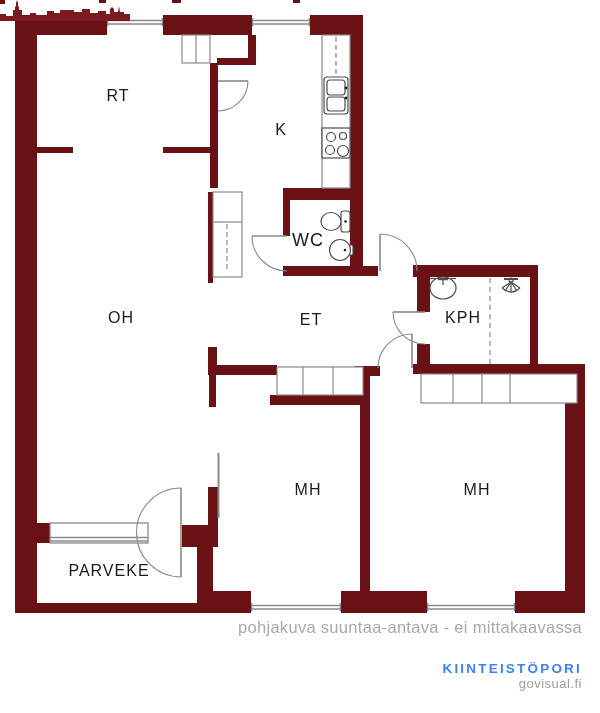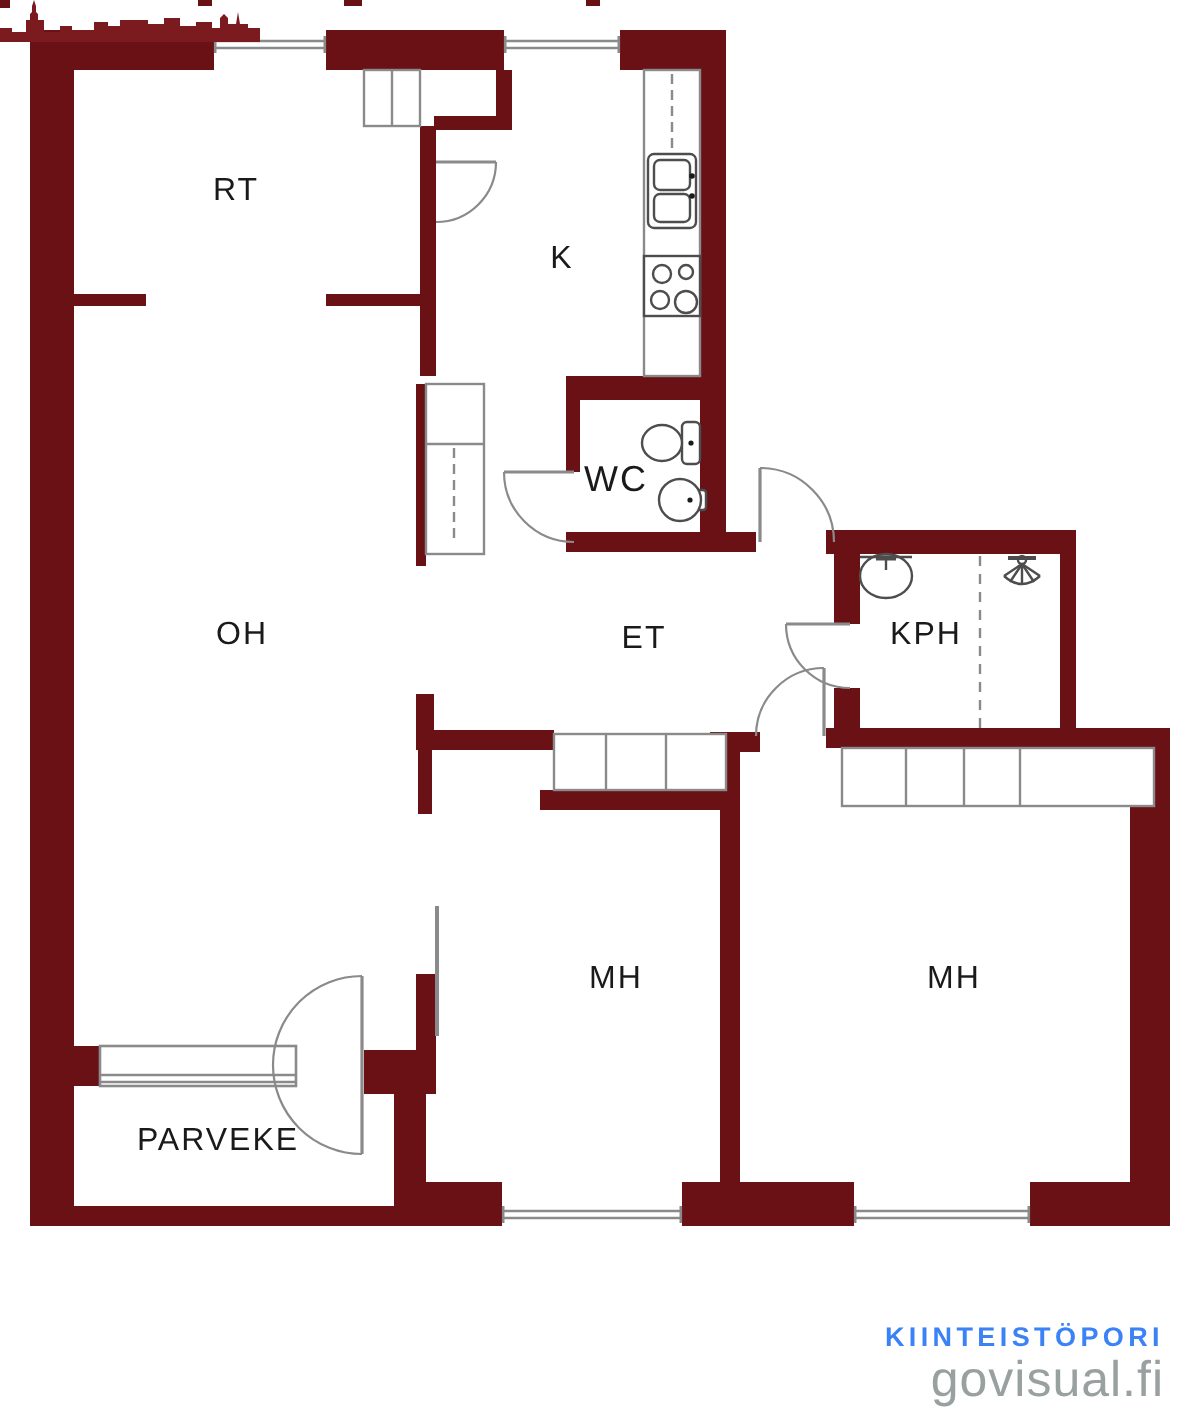--- a/index.html
+++ b/index.html
@@ -15,21 +15,21 @@
   .caption{
     position:absolute;right:18px;top:618px;width:560px;text-align:right;
     font-size:16.5px;color:#a9a9a9;letter-spacing:0.3px;
   }
   .brand{
     position:absolute;right:18px;top:661px;width:400px;text-align:right;
     font-size:13.5px;font-weight:bold;letter-spacing:2.2px;color:#3b82f6;
   }
   .site{
     position:absolute;right:18px;top:676px;width:400px;text-align:right;
-    font-size:25px;color:#99a0a0;letter-spacing:0.5px;
+    font-size:13px;color:#99a0a0;letter-spacing:0.5px;
   }
   .skyline{position:absolute;left:452px;top:638px;width:130px;height:21px;}
 </style>
 </head>
 <body>
 
 <div class="plan">
 
   <svg width="600" height="713" viewBox="0 0 600 713">
 
@@ -206,26 +206,27 @@
         <line x1="511" y1="282" x2="520" y2="288"></line>
         <path d="M502,288 Q511,296 520,288"></path>
       </g>
     </g>
   </svg>
 
   <span class="room-label" style="left:118px;top:96px">RT</span>
   <span class="room-label" style="left:281px;top:130px">K</span>
   <span class="room-label" style="left:308px;top:240px;font-size:18px">WC</span>
   <span class="room-label" style="left:121px;top:318px">OH</span>
-  <span class="room-label" style="left:322px;top:320px">ET</span>
+  <span class="room-label" style="left:311px;top:320px">ET</span>
   <span class="room-label" style="left:463px;top:318px">KPH</span>
   <span class="room-label" style="left:308px;top:490px">MH</span>
   <span class="room-label" style="left:477px;top:490px">MH</span>
   <span class="room-label" style="left:109px;top:571px">PARVEKE</span>
 
+  <div class="caption">pohjakuva suuntaa-antava - ei mittakaavassa</div>
 
   <svg class="skyline" viewBox="0 0 130 21">
     <path fill="#7b1b20" d="M0 21 V14 H6 V16 H13 V10 H15 V7 L16 6 V3 L17 0 L18 3 V6 L19 7 V10 H22 V16 H30 V13 H36 V15 H47 V11 H54 V13 H60 V10 H74 V12 H82 V9 H90 V13 H98 V11 H106 V14 H110 V9 L112 7 L114 9 V12 H118 L119 6 L120 12 H124 V14 H130 V21 Z"></path>
   </svg>
 
   <div class="brand">KIINTEISTÖPORI</div>
   <div class="site">govisual.fi</div>
 </div>
 
 </body></html>

